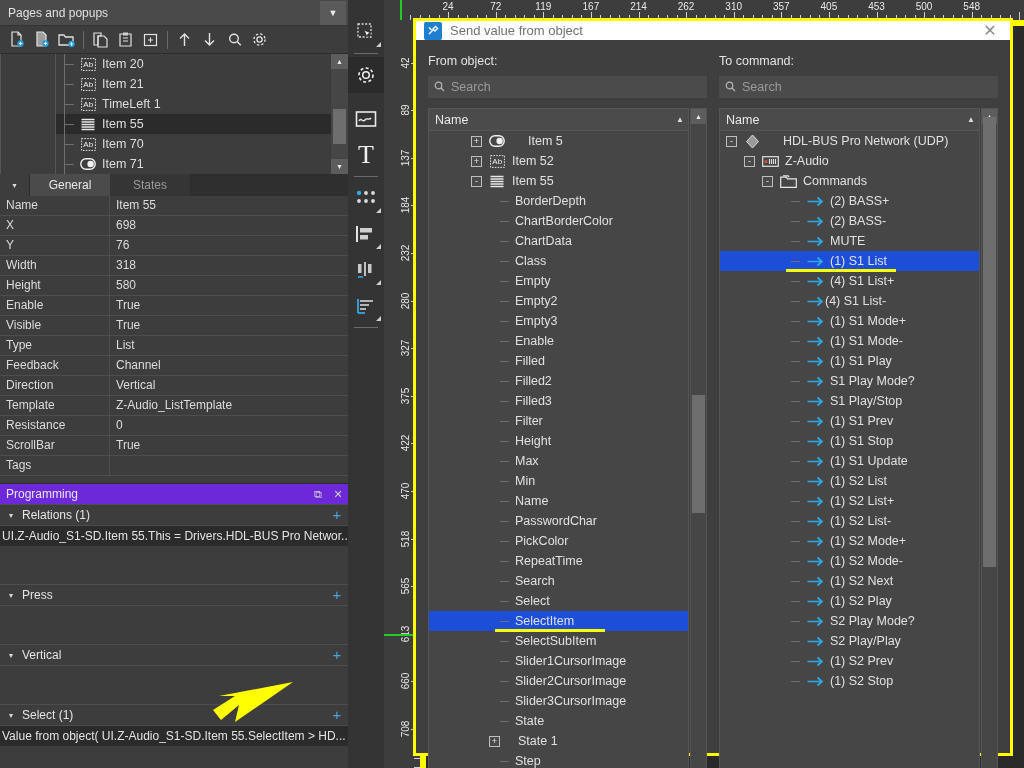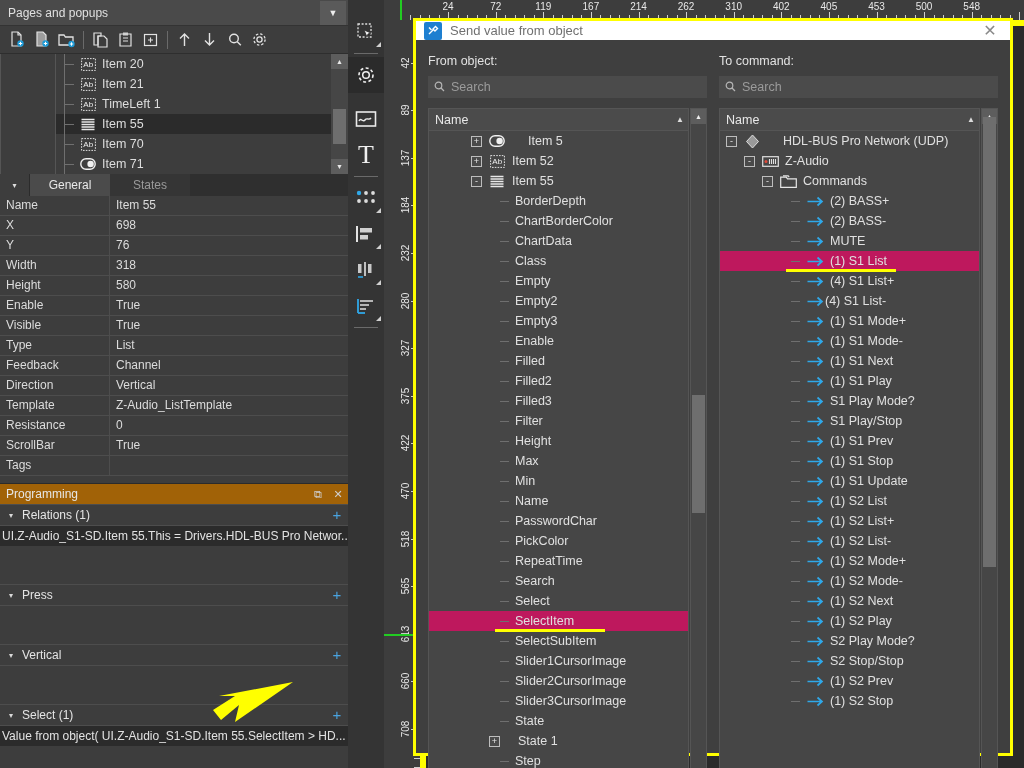--- a/index.html
+++ b/index.html
@@ -62,21 +62,21 @@
   .ptab.filler { flex:1; background:#2f2f2f; }
 
   
   #prop-grid { background:#3d3d3d; }
   .pg-row { height:20px; display:flex; border-bottom:1px solid #4d4d4d; }
   .pg-row .k { width:110px; padding-left:6px; line-height:19px; font-size:12px; color:#dcdcdc; border-right:1px solid #4d4d4d; }
   .pg-row .v { flex:1; padding-left:6px; line-height:19px; font-size:12px; color:#dcdcdc; }
   #prop-grid-end { height:8px; background:#3d3d3d; border-bottom:1px solid #2b2b2b;}
 
   
-  #prog-header { height:20px; background:#a16207; display:flex; align-items:center; }
+  #prog-header { height:20px; background:#6d28d9; display:flex; align-items:center; }
   #prog-header .t { padding-left:6px; flex:1; font-size:12px; color:#e6e6e6; }
   #prog-header .hic { width:20px; text-align:center; color:#d0d0d0; font-size:11px; }
   .sect-head {
     height:22px; background:#3d3d3d; display:flex; align-items:center;
     border-top:1px solid #4d4d4d; border-bottom:1px solid #4d4d4d;
   }
   .sect-head .caret { width:22px; text-align:center; font-size:8px; color:#d9d9d9; }
   .sect-head .name { flex:1; font-size:12px; color:#e4e4e4; }
   .sect-head .plus { width:22px; text-align:center; color:#4aa3df; font-size:15px; line-height:14px; }
   .sect-body { background:#3d3d3d; }
@@ -127,21 +127,21 @@
   .dtree-head { height:22px; background:#4b4b4b; display:flex; align-items:center;
       padding:0 4px 0 6px; font-size:12.5px; color:#e8e8e8; border-bottom:1px solid #555; }
   .dtree-head .sorticon { margin-left:auto; font-size:8px; color:#dcdcdc; }
   .dtree-body { flex:1; background:#464646; overflow:hidden; position:relative; }
   .dtree-sb { width:17px; margin-left:1px; background:#464646; position:relative; border:1px solid #555; }
   .dtree-sb .arr { position:absolute; left:0; right:0; height:15px; background:#5d5d5d;
       display:flex; align-items:center; justify-content:center; font-size:7px; color:#eee; }
   .dtree-sb .thumb { position:absolute; left:1px; right:1px; background:#6e6e6e; }
 
   .trow { height:20px; display:flex; align-items:center; position:relative; white-space:nowrap; }
-  .trow.sel { background:#be185d; }
+  .trow.sel { background:#1d4ed8; }
   .trow .ul { position:absolute; left:0; bottom:-1px; height:3px; background:#ffff00; }
   .exp { width:11px; height:11px; border:1px solid #bdbdbd; color:#e8e8e8; font-size:9px;
       line-height:9px; text-align:center; display:inline-block; background:#4a4a4a; }
   .tlbl { font-size:12.5px; color:#e0e0e0; }
   .dash { width:9px; height:1px; background:#6f6f6f; }
 
   
   #annot-arrow { position:absolute; left:195px; top:678px; width:105px; height:60px; pointer-events:none; }
 </style>
 </head>
@@ -542,21 +542,21 @@
       <div class="tick" style="left: 616.26px; height: 5px;"></div>
       <div class="tick" style="left: 625.78px; height: 5px;"></div>
       <div class="tick" style="left: 635.3px; height: 8px;"></div>
       <div class="num" style="left: 64.1px;">24</div>
       <div class="num" style="left: 111.7px;">72</div>
       <div class="num" style="left: 159.3px;">119</div>
       <div class="num" style="left: 206.9px;">167</div>
       <div class="num" style="left: 254.5px;">214</div>
       <div class="num" style="left: 302.1px;">262</div>
       <div class="num" style="left: 349.7px;">310</div>
-      <div class="num" style="left: 397.3px;">402</div>
+      <div class="num" style="left: 397.3px;">357</div>
       <div class="num" style="left: 444.9px;">405</div>
       <div class="num" style="left: 492.5px;">453</div>
       <div class="num" style="left: 540.1px;">500</div>
       <div class="num" style="left: 587.7px;">548</div>
       <div class="green" style="left: 16px;"></div>
     </div>
   <div id="vruler">
       <div class="tick" style="top: 4.52px; width: 6px;"></div>
       <div class="tick" style="top: 14.04px; width: 6px;"></div>
       <div class="tick" style="top: 23.56px; width: 6px;"></div>
@@ -1000,30 +1000,20 @@
                   <span class="tlbl" style="margin-left:5px">(1) S1 Mode-</span>
                 </div>
                 <div class="trow">
                   <span style="display:inline-block;width:9px;margin-left:62px"></span>
                   <span class="dash"></span>
                   <span style="display:inline-flex;width:20px;justify-content:center;margin-left:5px">
                     <svg width="17" height="11" viewBox="0 0 17 11">
                       <path d="M0.5 5.5h14M10.5 1.5l4.5 4-4.5 4" fill="none" stroke="#2fa8e8" stroke-width="1.7"></path>
                     </svg>
                   </span>
-                  <span class="tlbl" style="margin-left:5px">(1) S1 Next</span>
-                </div>
-                <div class="trow">
-                  <span style="display:inline-block;width:9px;margin-left:62px"></span>
-                  <span class="dash"></span>
-                  <span style="display:inline-flex;width:20px;justify-content:center;margin-left:5px">
-                    <svg width="17" height="11" viewBox="0 0 17 11">
-                      <path d="M0.5 5.5h14M10.5 1.5l4.5 4-4.5 4" fill="none" stroke="#2fa8e8" stroke-width="1.7"></path>
-                    </svg>
-                  </span>
                   <span class="tlbl" style="margin-left:5px">(1) S1 Play</span>
                 </div>
                 <div class="trow">
                   <span style="display:inline-block;width:9px;margin-left:62px"></span>
                   <span class="dash"></span>
                   <span style="display:inline-flex;width:20px;justify-content:center;margin-left:5px">
                     <svg width="17" height="11" viewBox="0 0 17 11">
                       <path d="M0.5 5.5h14M10.5 1.5l4.5 4-4.5 4" fill="none" stroke="#2fa8e8" stroke-width="1.7"></path>
                     </svg>
                   </span>
@@ -1150,21 +1140,21 @@
                   <span class="tlbl" style="margin-left:5px">S2 Play Mode?</span>
                 </div>
                 <div class="trow">
                   <span style="display:inline-block;width:9px;margin-left:62px"></span>
                   <span class="dash"></span>
                   <span style="display:inline-flex;width:20px;justify-content:center;margin-left:5px">
                     <svg width="17" height="11" viewBox="0 0 17 11">
                       <path d="M0.5 5.5h14M10.5 1.5l4.5 4-4.5 4" fill="none" stroke="#2fa8e8" stroke-width="1.7"></path>
                     </svg>
                   </span>
-                  <span class="tlbl" style="margin-left:5px">S2 Stop/Stop</span>
+                  <span class="tlbl" style="margin-left:5px">S2 Play/Play</span>
                 </div>
                 <div class="trow">
                   <span style="display:inline-block;width:9px;margin-left:62px"></span>
                   <span class="dash"></span>
                   <span style="display:inline-flex;width:20px;justify-content:center;margin-left:5px">
                     <svg width="17" height="11" viewBox="0 0 17 11">
                       <path d="M0.5 5.5h14M10.5 1.5l4.5 4-4.5 4" fill="none" stroke="#2fa8e8" stroke-width="1.7"></path>
                     </svg>
                   </span>
                   <span class="tlbl" style="margin-left:5px">(1) S2 Prev</span>

